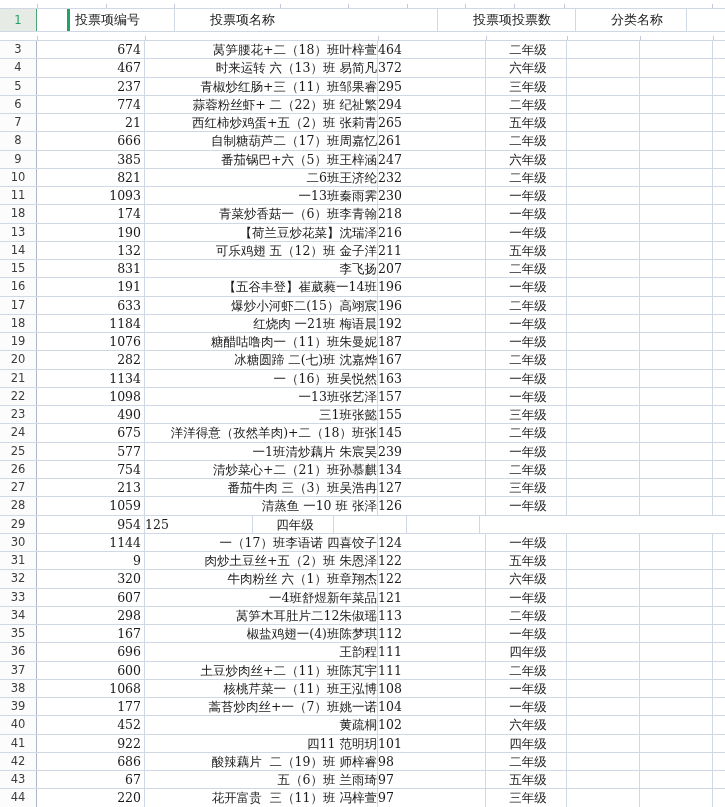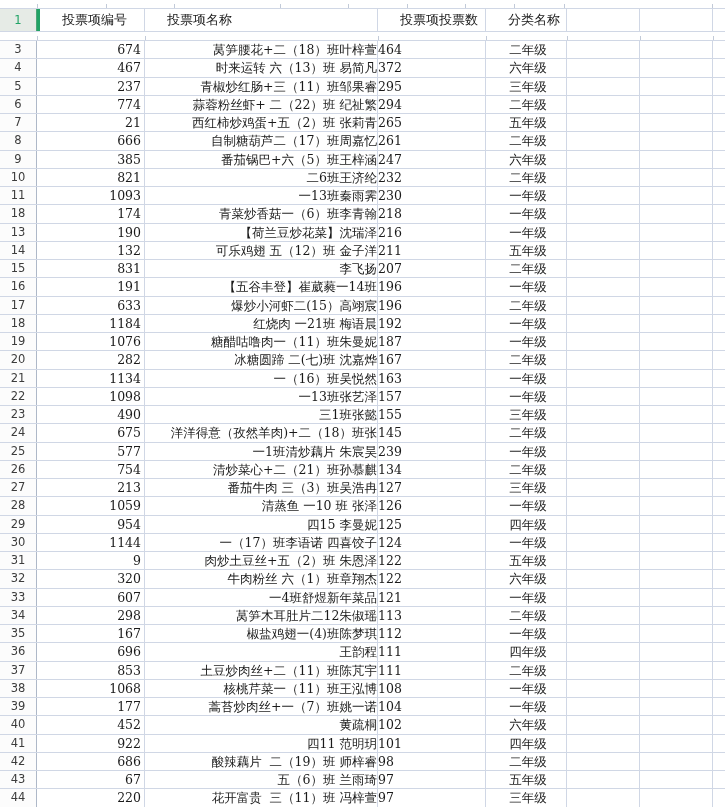--- a/index.html
+++ b/index.html
@@ -28,21 +28,21 @@
 
   .cell{overflow:hidden;white-space:pre;border-right:1px solid var(--gridline);}
   .c-id{width:108px;flex:0 0 108px;text-align:right;padding-right:3px;}
   .c-name{width:233px;flex:0 0 233px;text-align:right;padding-left:3px;}
   .c-votes{width:108px;flex:0 0 108px;text-align:left;padding-right:11px;}
   .c-grade{width:81px;flex:0 0 81px;text-align:center;padding-left:4px;}
   .c-f{width:73px;flex:0 0 73px;}
   .c-g{width:73px;flex:0 0 73px;}
   .c-h{width:12px;flex:0 0 12px;border-right:none;}
 
-  .header-row .cell{text-align:left;padding-left:22px;padding-right:0;}
+  .header-row .cell{text-align:left;padding-left:5px;padding-right:0;margin-left:30px;}
   .header-row .c-id{border-left:3px solid var(--accent);}
 </style>
 </head>
 <body>
 
 <div class="sheet">
 
   <div class="strip strip-top" id="strip-top">
       <div class="tick" style="left: 37px;"></div>
       <div class="tick" style="left: 106px;"></div>
@@ -334,21 +334,20 @@
         <div class="cell c-name">清蒸鱼 一10 班 张泽</div>
         <div class="cell c-votes">126</div>
         <div class="cell c-grade">一年级</div>
         <div class="cell c-f"></div>
         <div class="cell c-g"></div>
         <div class="cell c-h"></div>
       </div>
       <div class="row data-row">
         <div class="gutter">29</div>
         <div class="cell c-id">954</div>
-        <div class="cell c-name">四15 李曼妮</div>
         <div class="cell c-votes">125</div>
         <div class="cell c-grade">四年级</div>
         <div class="cell c-f"></div>
         <div class="cell c-g"></div>
         <div class="cell c-h"></div>
       </div>
       <div class="row data-row">
         <div class="gutter">30</div>
         <div class="cell c-id">1144</div>
         <div class="cell c-name">一（17）班李语诺 四喜饺子</div>
@@ -413,21 +412,21 @@
         <div class="cell c-id">696</div>
         <div class="cell c-name">王韵程</div>
         <div class="cell c-votes">111</div>
         <div class="cell c-grade">四年级</div>
         <div class="cell c-f"></div>
         <div class="cell c-g"></div>
         <div class="cell c-h"></div>
       </div>
       <div class="row data-row">
         <div class="gutter">37</div>
-        <div class="cell c-id">853</div>
+        <div class="cell c-id">600</div>
         <div class="cell c-name">土豆炒肉丝+二（11）班陈芃宇</div>
         <div class="cell c-votes">111</div>
         <div class="cell c-grade">二年级</div>
         <div class="cell c-f"></div>
         <div class="cell c-g"></div>
         <div class="cell c-h"></div>
       </div>
       <div class="row data-row">
         <div class="gutter">38</div>
         <div class="cell c-id">1068</div>

